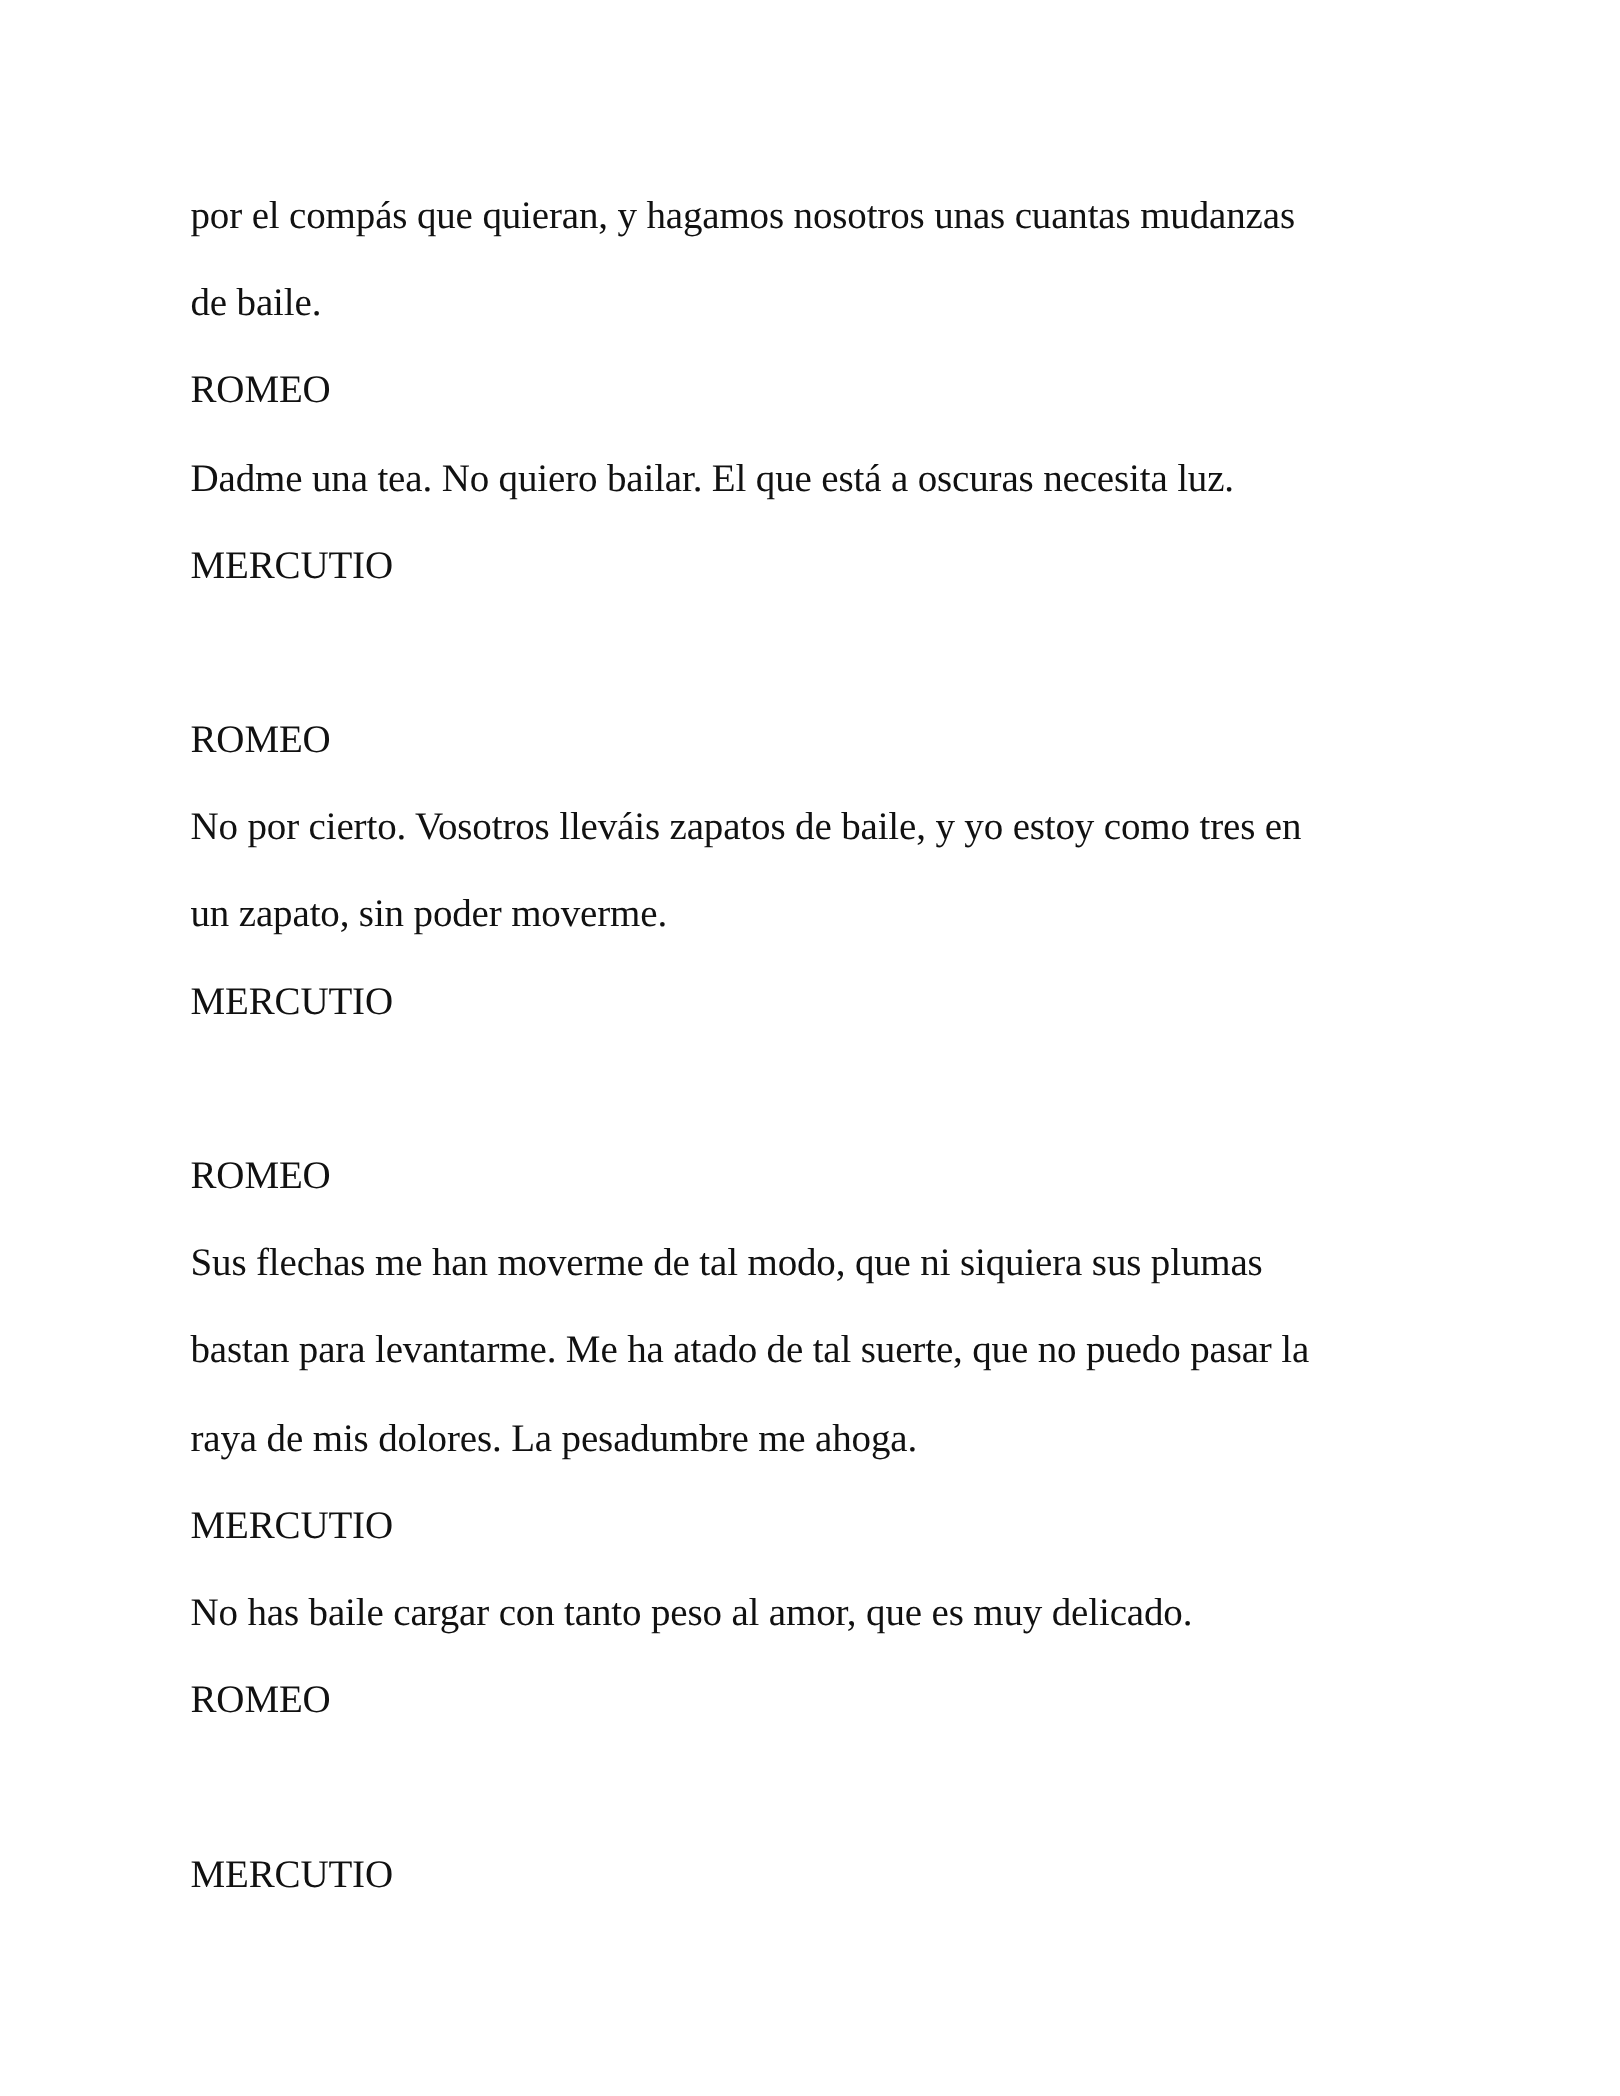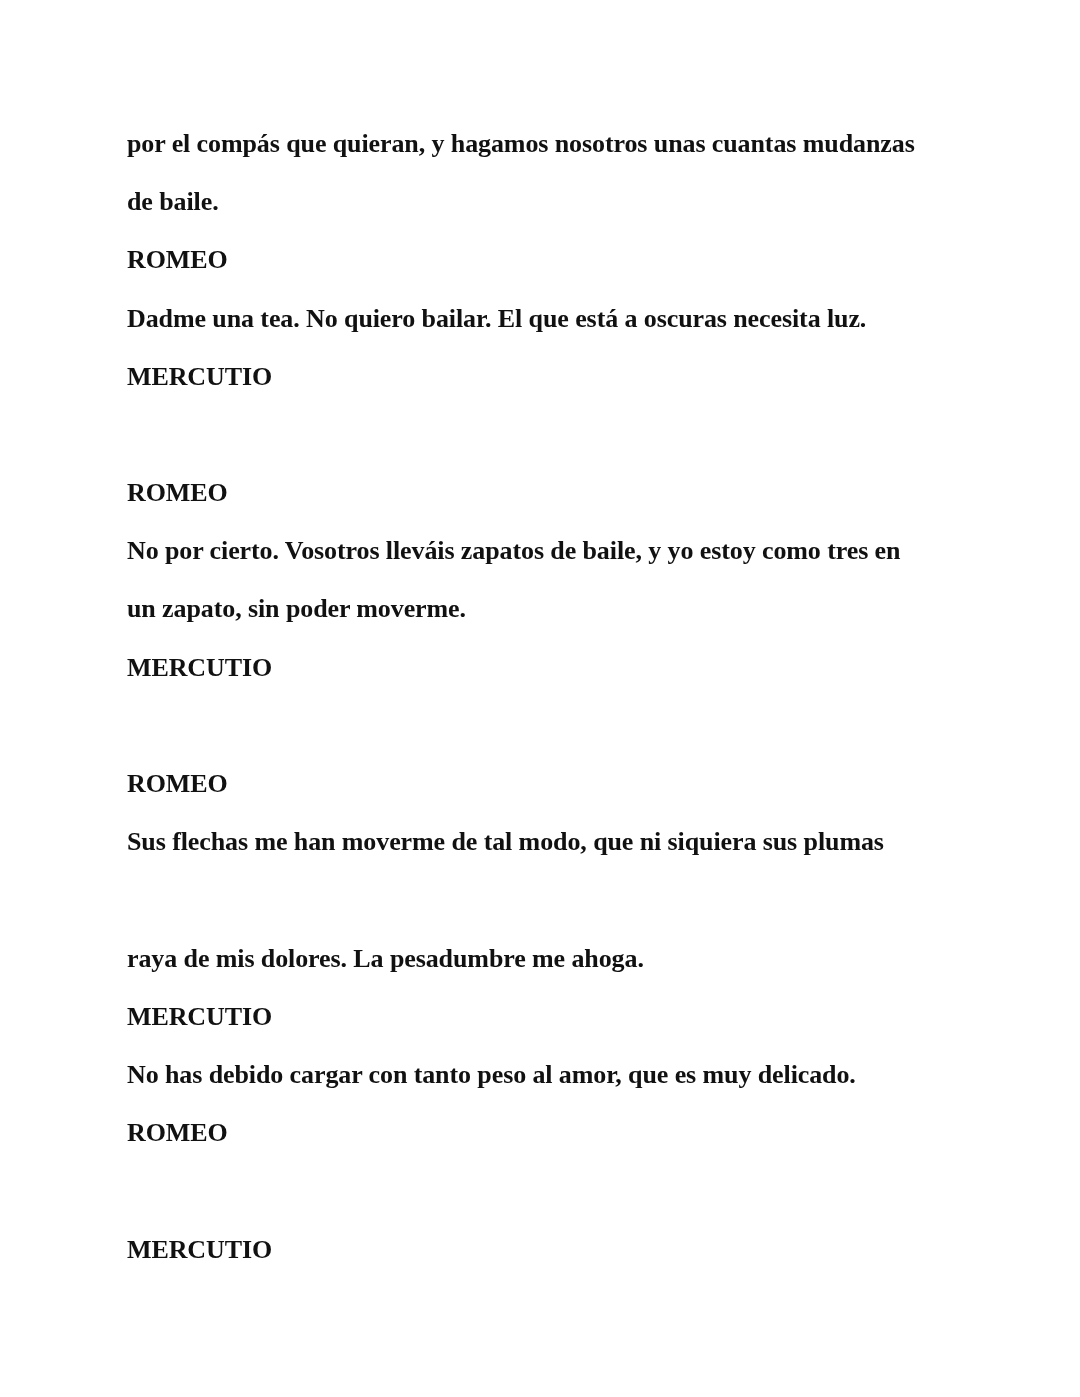--- a/index.html
+++ b/index.html
@@ -23,36 +23,36 @@
       height: 1397px;
       background: #ffffff;
     }
     .line {
       position: absolute;
       left: 127px;
       font-size: 26px;
       line-height: 30px;
       white-space: nowrap;
       letter-spacing: -0.1px;
-      font-weight: bold;
     }
   </style>
 </head>
 <body>
 
 <div class="page">
   <div class="line" style="top:129px">por el compás que quieran, y hagamos nosotros unas cuantas mudanzas</div>
   <div class="line" style="top:187px">de baile.</div>
   <div class="line" style="top:245px">ROMEO</div>
   <div class="line" style="top:304px">Dadme una tea. No quiero bailar. El que está a oscuras necesita luz.</div>
   <div class="line" style="top:362px">MERCUTIO</div>
   <div class="line" style="top:478px">ROMEO</div>
   <div class="line" style="top:536px">No por cierto. Vosotros lleváis zapatos de baile, y yo estoy como tres en</div>
   <div class="line" style="top:594px">un zapato, sin poder moverme.</div>
   <div class="line" style="top:653px">MERCUTIO</div>
   <div class="line" style="top:769px">ROMEO</div>
   <div class="line" style="top:827px">Sus flechas me han moverme de tal modo, que ni siquiera sus plumas</div>
+  <div class="line" style="top:885px">bastan para levantarme. Me ha atado de tal suerte, que no puedo pasar la</div>
   <div class="line" style="top:944px">raya de mis dolores. La pesadumbre me ahoga.</div>
   <div class="line" style="top:1002px">MERCUTIO</div>
-  <div class="line" style="top:1060px">No has debido cargar con tanto peso al amor, que es muy delicado.</div>
+  <div class="line" style="top:1060px">No has baile cargar con tanto peso al amor, que es muy delicado.</div>
   <div class="line" style="top:1118px">ROMEO</div>
   <div class="line" style="top:1235px">MERCUTIO</div>
 </div>
 
 </body></html>

